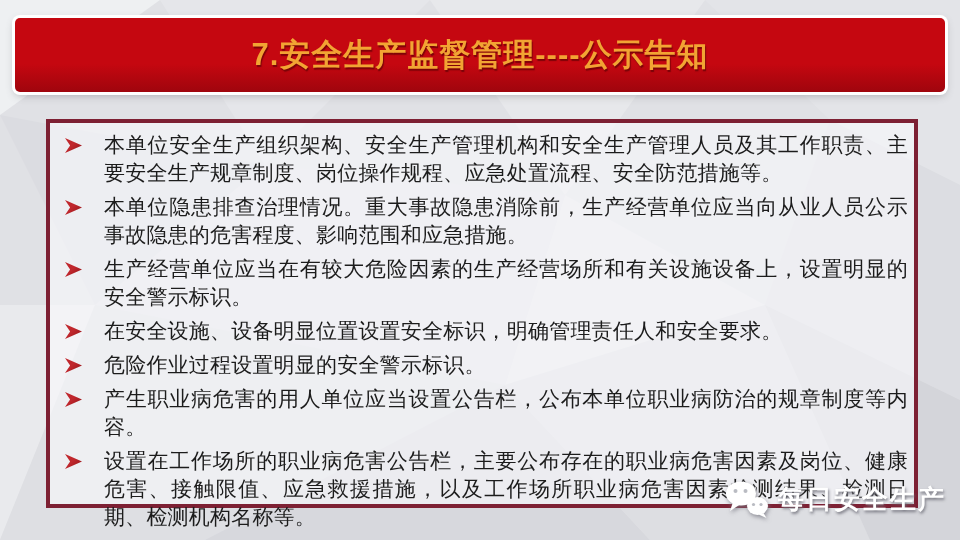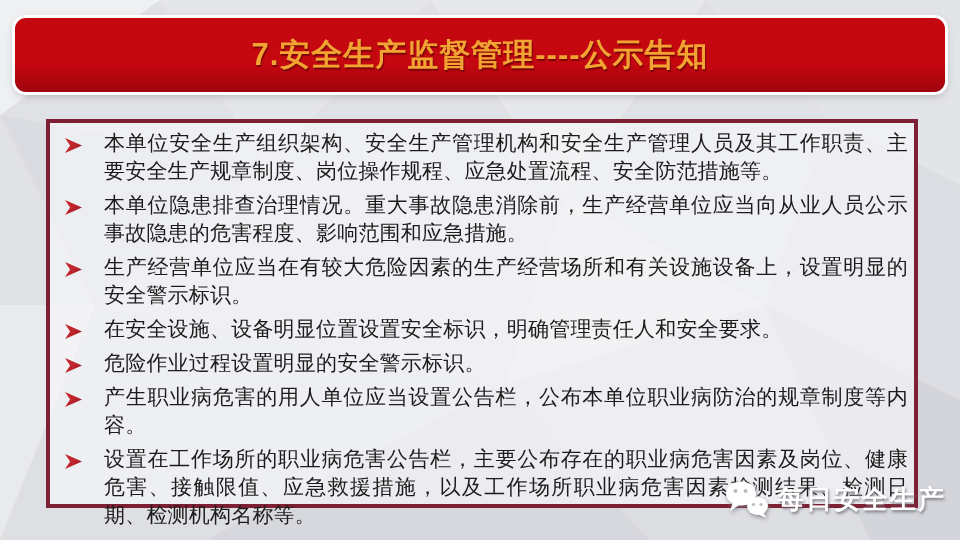--- a/index.html
+++ b/index.html
@@ -22,21 +22,21 @@
     height: 540px;
   }
   
   .banner {
     position: absolute;
     left: 15px;
     top: 18px;
     width: 930px;
     height: 74px;
     box-sizing: border-box;
-    border-radius: 11px;
+    border-radius: 5px;
     background: linear-gradient(180deg, var(--banner-red, #c50710) 0%, var(--banner-red, #c50710) 62%, var(--banner-red-dark, #9f050d) 100%);
     box-shadow: 0 0 0 3px var(--banner-outline, #ffffff), 0 3px 8px rgba(90,90,100,0.45);
     display: flex;
     align-items: center;
     justify-content: center;
   }
   .banner-title {
     color: var(--title-gold, #f2a433);
     font-size: 31px;
     font-weight: bold;
@@ -72,21 +72,20 @@
   }
   .bullet-text {
     flex: 1 1 auto;
     margin: 0;
     color: var(--body-text, #1c1c1c);
     font-size: 21px;
     line-height: 28px;
     font-weight: 500;
     text-align: justify;
     letter-spacing: 0.2px;
-    font-family: Liberation Mono, monospace;
   }
   
   .watermark {
     position: absolute;
     right: 14px;
     bottom: 22px;
     display: flex;
     align-items: center;
     gap: 9px;
     z-index: 5;

